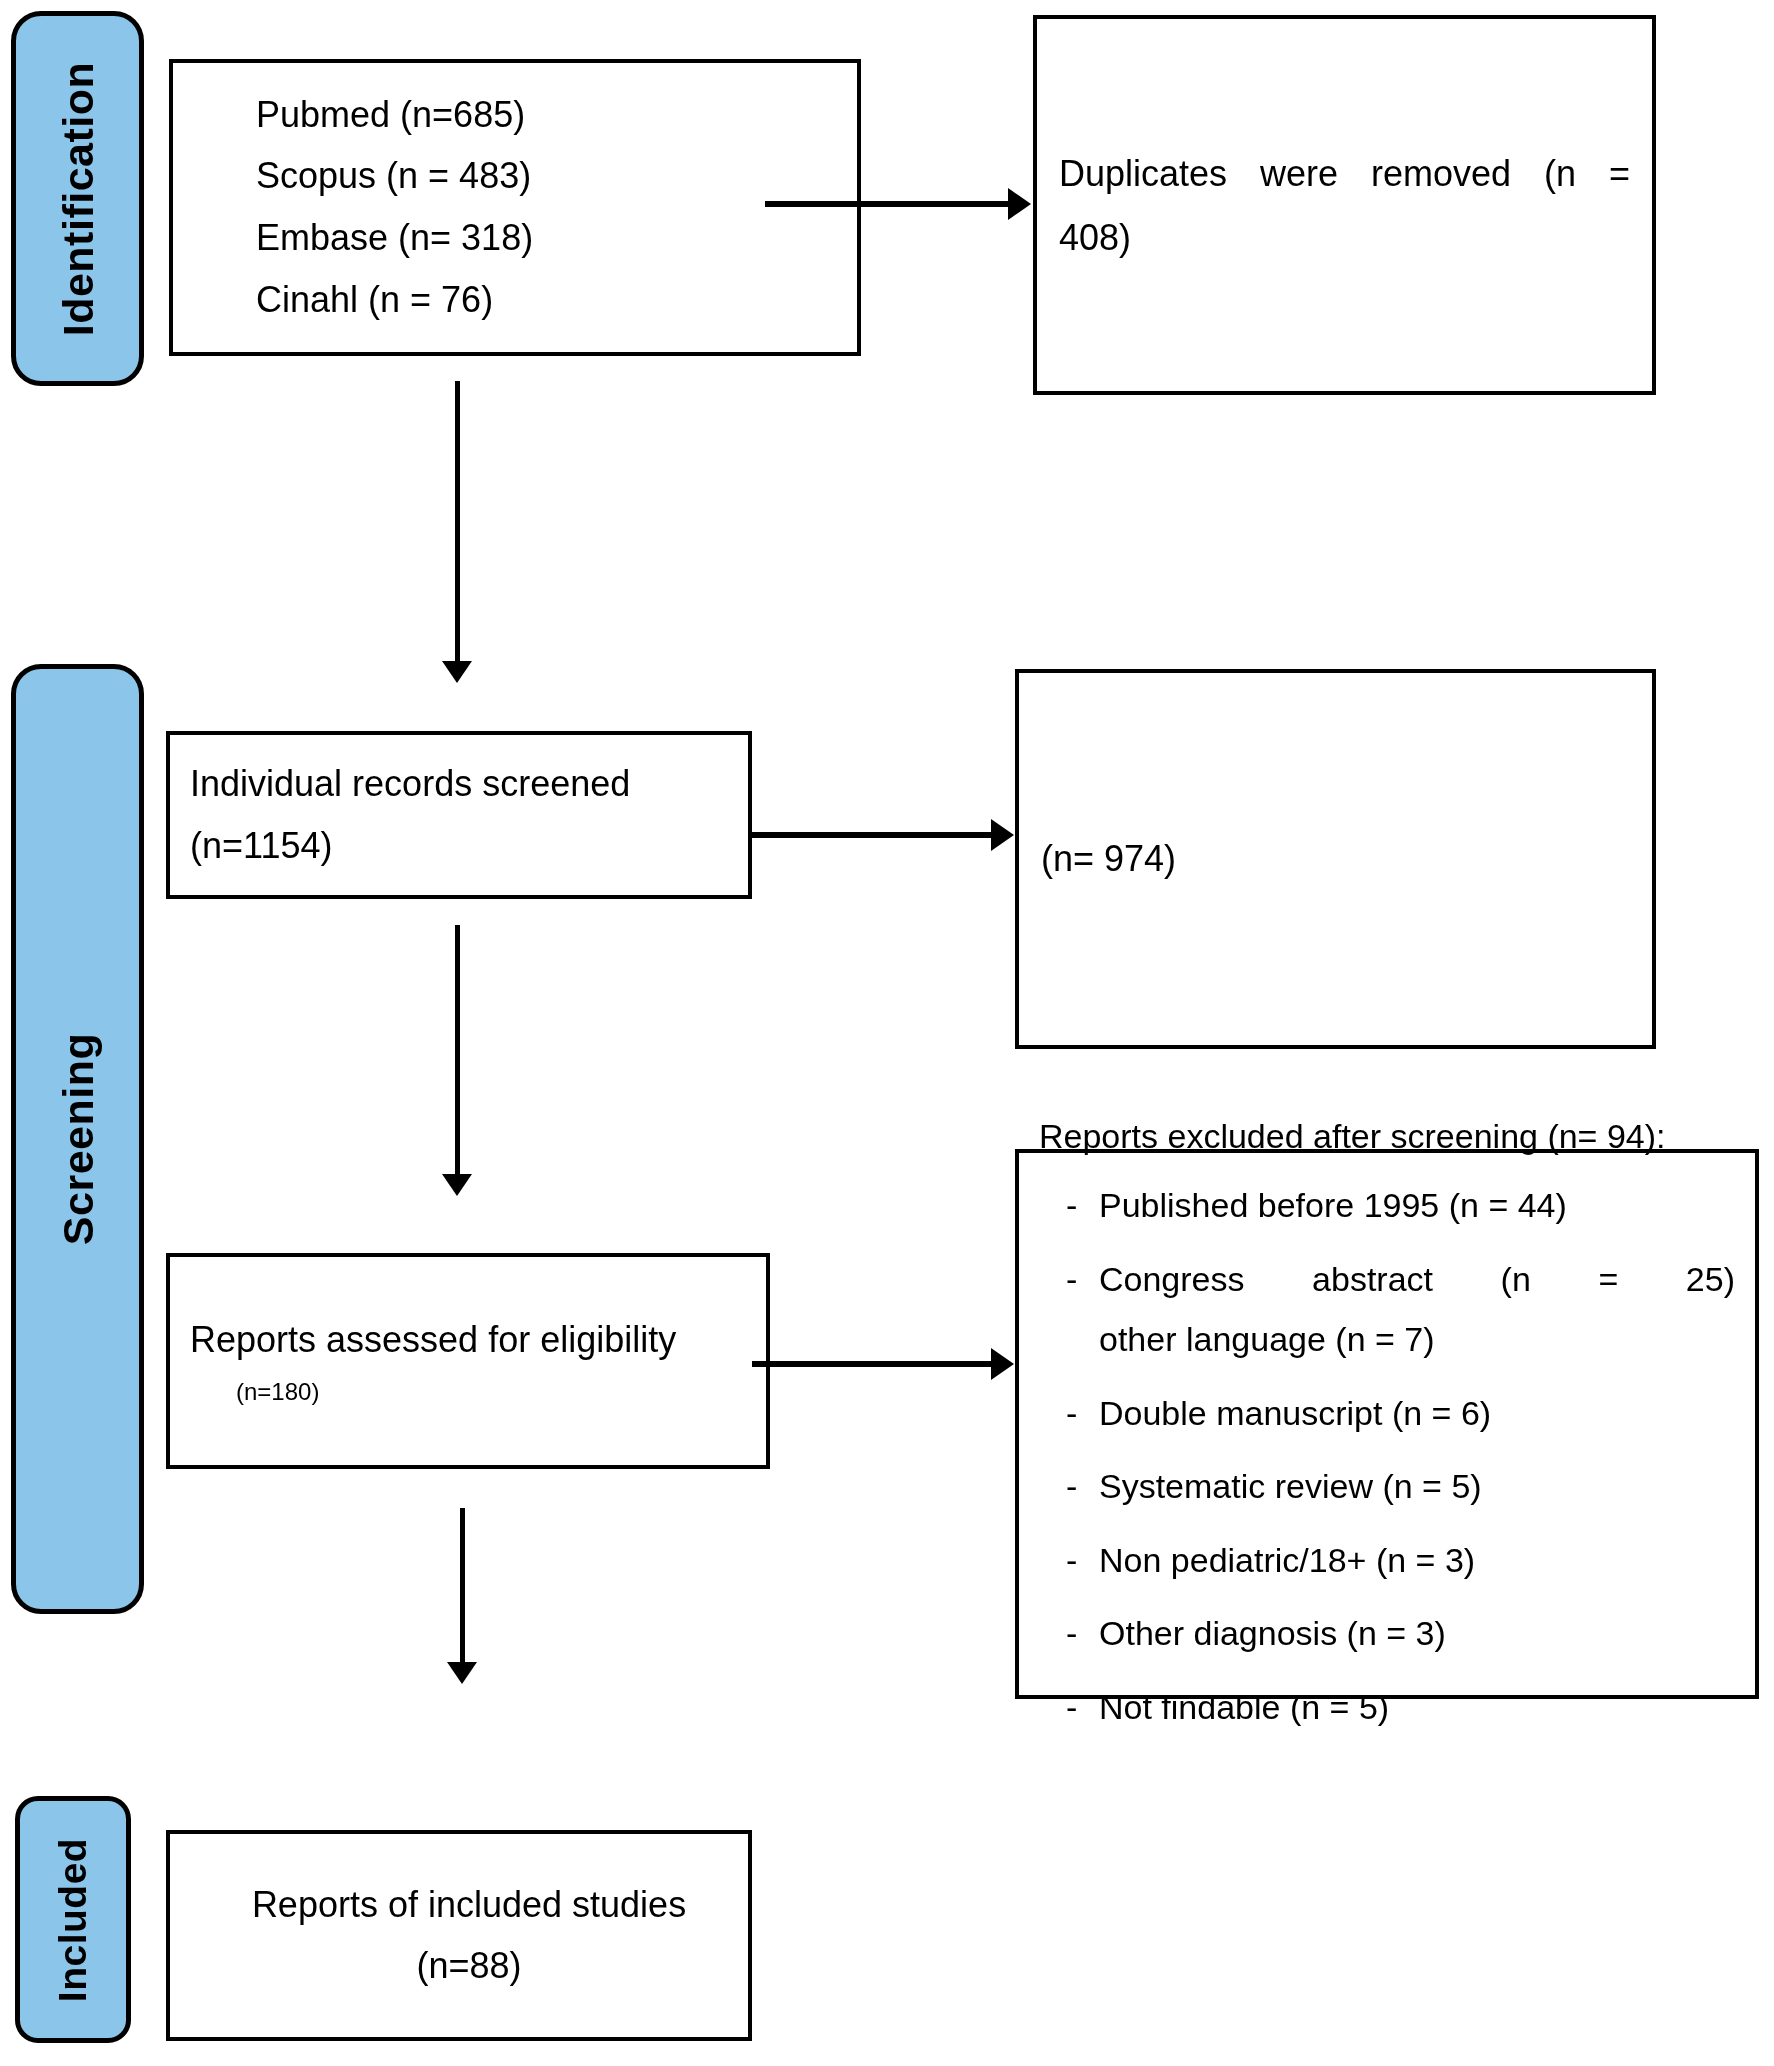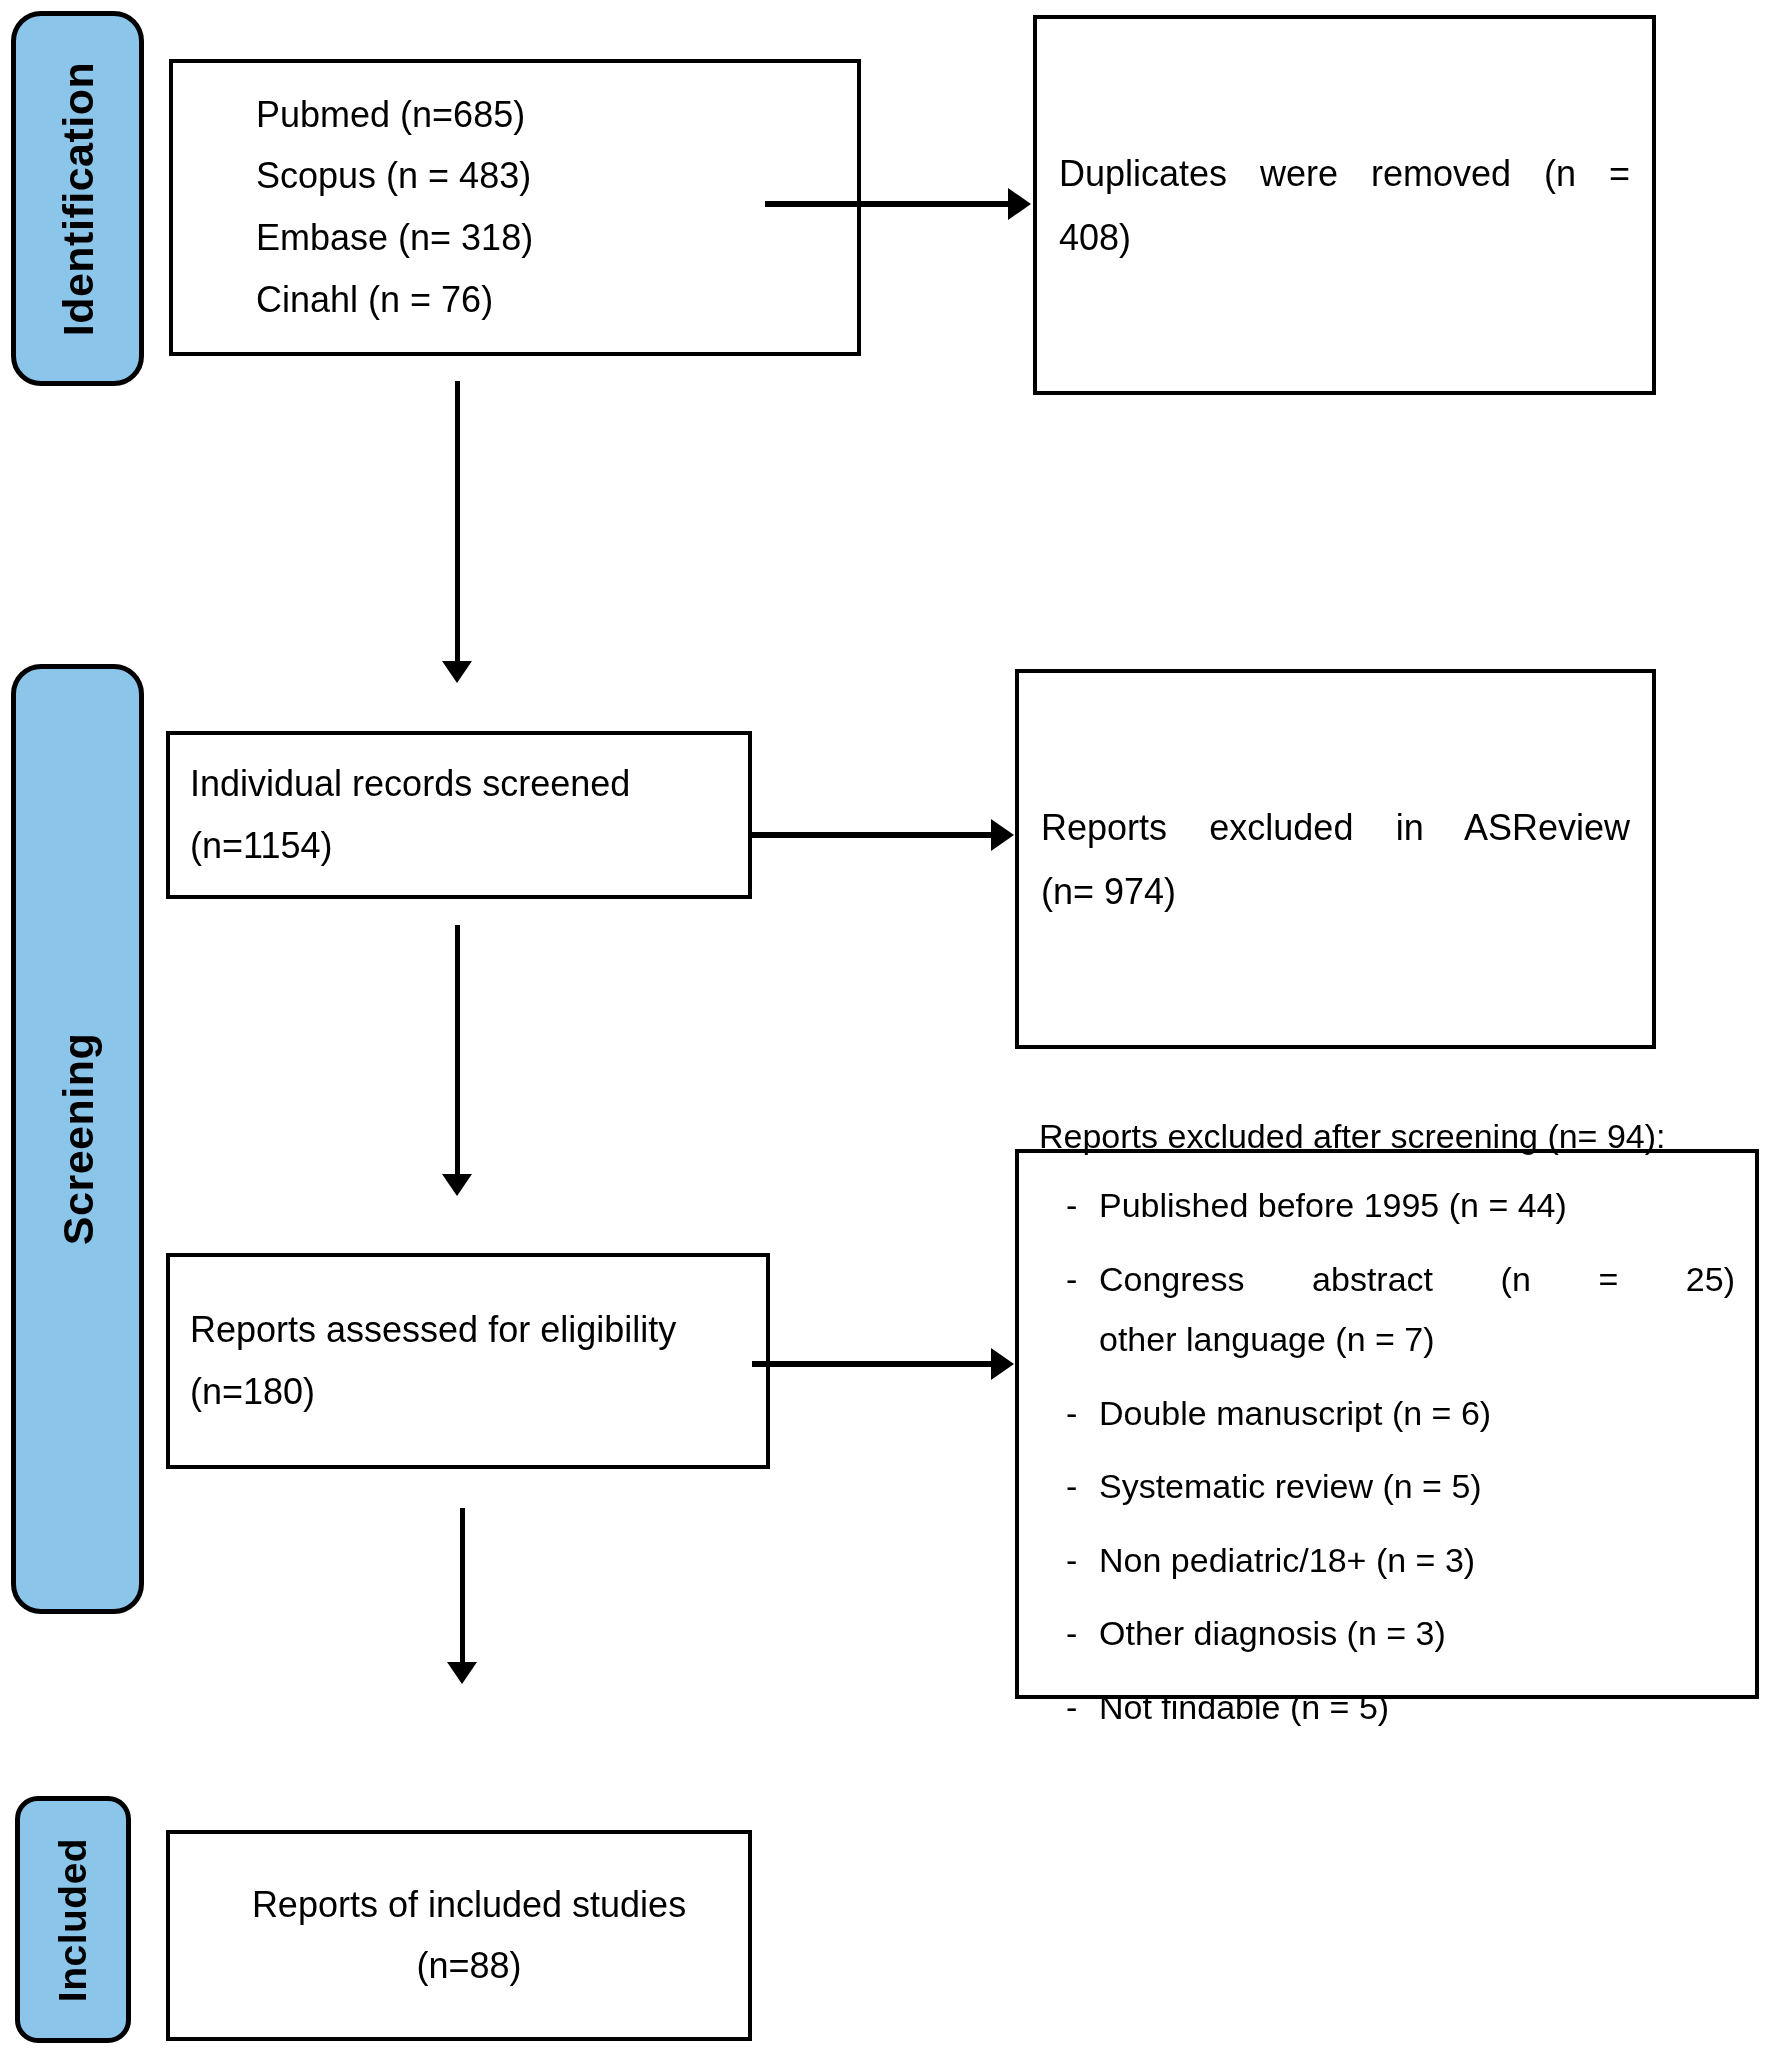--- a/index.html
+++ b/index.html
@@ -184,33 +184,32 @@
 
   <div class="flow-box" style="left:166px; top:731px; width:586px; height:168px;">
     <div class="box-inner" style="padding:0 0 0 20px;">
       <span class="line" style="font-size:36px;">Individual records screened</span>
       <span class="line" style="font-size:36px;">(n=1154)</span>
     </div>
   </div>
 
   <div class="flow-box" style="left:1015px; top:669px; width:641px; height:380px;">
     <div class="box-inner" style="padding:0 22px;">
-      <span class="line just" style="font-size:36px;">Reports excluded in ASReview</span>
       <span class="line" style="font-size:36px;">(n= 974)</span>
     </div>
   </div>
 
   <div class="arrow-h" style="left:752px; top:832px; width:240px;"></div>
 
   <div class="arrow-v" style="left:455px; top:925px; width:4.5px; height:251px;"></div>
 
   <div class="flow-box" style="left:166px; top:1253px; width:604px; height:216px;padding-left:20px;">
     <div class="box-inner" style="padding:0 0 0 20px;">
       <span class="line" style="font-size:36px;">Reports assessed for eligibility</span>
-      <span class="line" style="font-size:36px;">(n=180)</span>
+      <span class="line" style="font-size:24px;margin-left:46px;">(n=180)</span>
     </div>
   </div>
 
   <div class="flow-box" style="left:1015px; top:1149px; width:744px; height:550px;">
     <div class="box-inner" style="padding:0 20px;">
       <span class="excl-title" style="font-size:34px;">Reports excluded after screening (n= 94):</span>
       <ul class="excl-list">
 
         <li class="excl-item">
           <span class="excl-dash" style="font-size:34px;">-</span>

